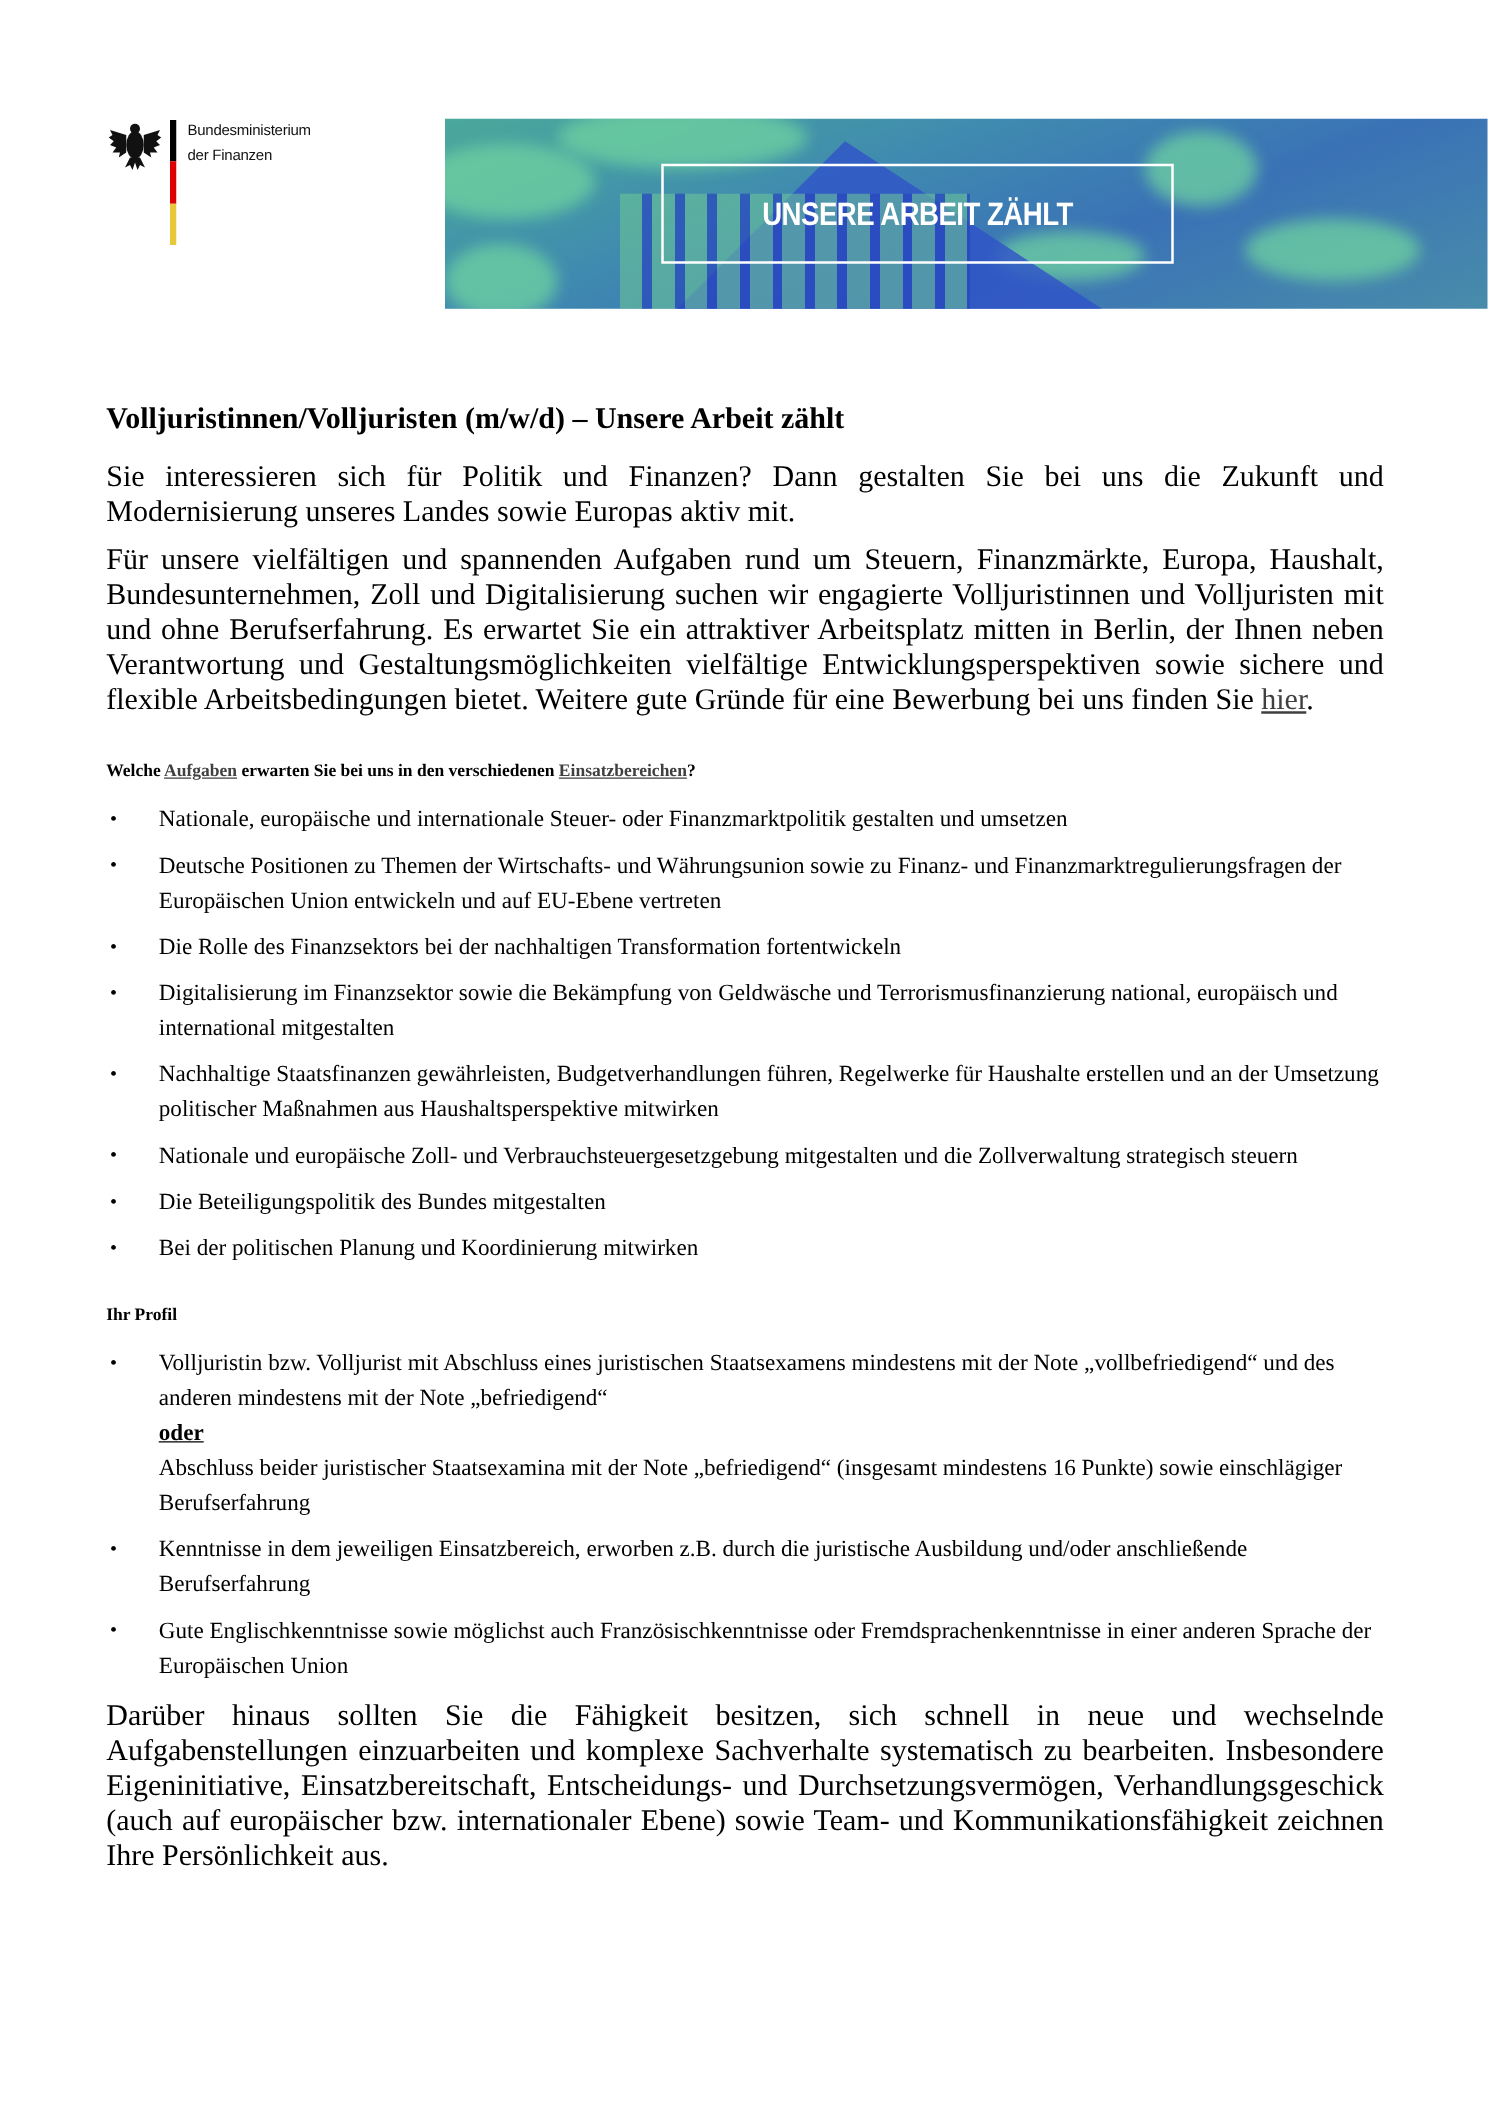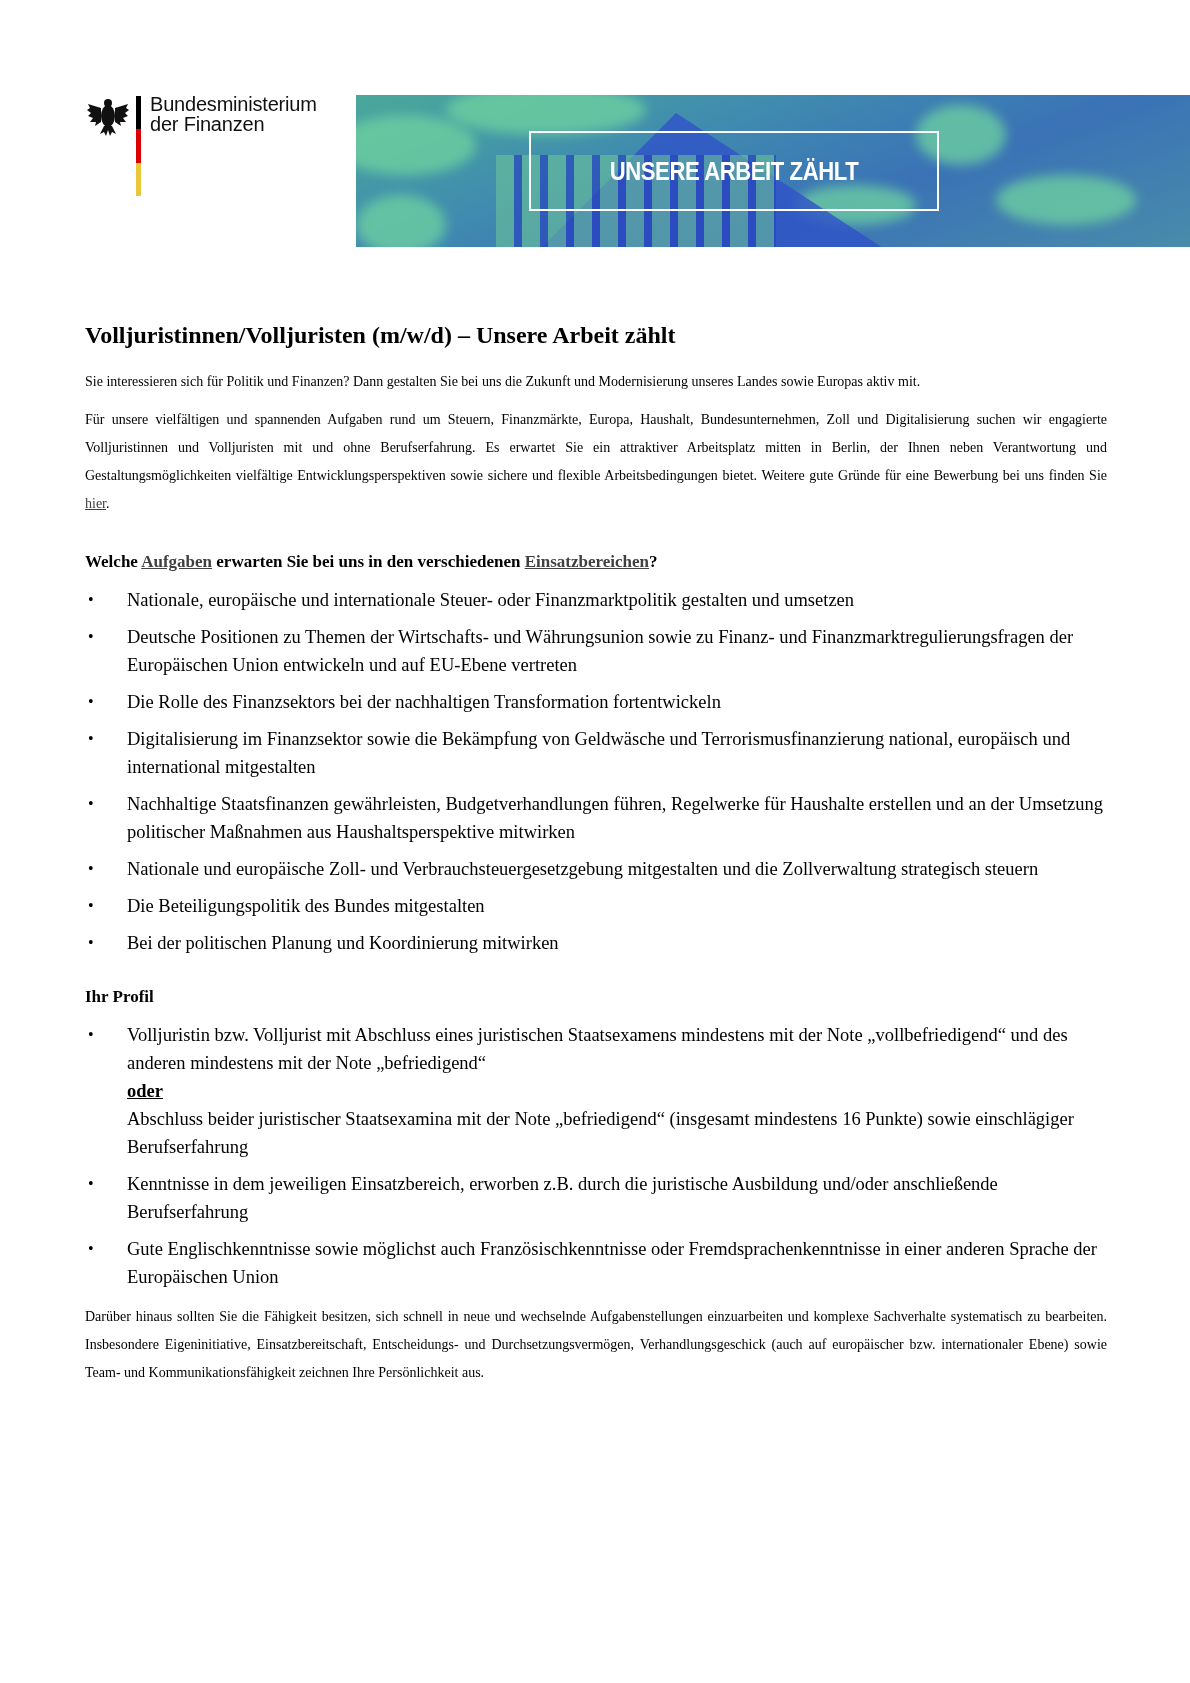--- a/index.html
+++ b/index.html
@@ -5,43 +5,43 @@
   html, body { margin: 0; padding: 0; background: #ffffff; }
   body { width: 1190px; height: 1683px; position: relative; overflow: hidden;
          font-family: "Liberation Serif", "DejaVu Serif", serif; color: #000; }
 
   .header { position: absolute; left: 0; top: 0; width: 1190px; height: 260px; }
   .logo { position: absolute; left: 86px; top: 94px; width: 230px; height: 110px; }
   .eagle { position: absolute; left: 0; top: 0; width: 44px; height: 44px; }
   .flagbar { position: absolute; left: 50px; top: 2px; width: 5px; height: 100px; }
   .flagbar div { width: 5px; height: 33.33%; }
   .ministry { position: absolute; left: 64px; top: 0px; font-family: "Liberation Sans", "DejaVu Sans", sans-serif;
-              font-size: 20px; line-height: 20px; color: #111; letter-spacing: -0.2px; }
+              font-size: 12px; line-height: 20px; color: #111; letter-spacing: -0.2px; }
 
   .banner { position: absolute; left: 356px; top: 95px; width: 889px; height: 152px; overflow: hidden;
             background: linear-gradient(160deg, #4aa89b 0%, #3f8ab0 35%, #3a72b6 60%, #4a8fa9 100%); }
   .banner .cloud { position: absolute; border-radius: 50%; background: #6fd3a0; opacity: 0.75; filter: blur(6px); }
   .banner .bldg { position: absolute; left: 170px; top: 18px; width: 0; height: 0;
                   border-left: 150px solid transparent; border-right: 230px solid transparent;
                   border-bottom: 150px solid #2f52c8; opacity: 0.8; }
   .banner .bldg2 { position: absolute; left: 140px; top: 60px; width: 280px; height: 100px;
                    background: repeating-linear-gradient(90deg, rgba(110,200,150,0.55) 0 18px, rgba(40,70,190,0.7) 18px 26px); }
   .banner .frame { position: absolute; left: 173px; top: 36px; width: 410px; height: 80px;
                    border: 2px solid #fff; box-sizing: border-box; }
   .banner .tagline { position: absolute; left: 173px; top: 36px; width: 410px; height: 80px;
                      display: flex; align-items: center; justify-content: center;
                      font-family: "Liberation Sans", "DejaVu Sans", sans-serif; font-weight: bold;
                      font-size: 26px; color: #fff; letter-spacing: -0.5px; transform: scaleX(0.85); }
 
   .content { position: absolute; left: 85px; top: 280px; width: 1022px; margin-top: 40px; }
   h1 { font-size: 24px; font-weight: bold; margin: 0 0 18px 0; line-height: 30px; }
-  p { font-size: 14px; line-height: 28px; margin: 0 0 10px 0; text-align: justify; }
+  p { font-size: 24px; line-height: 28px; margin: 0 0 10px 0; text-align: justify; }
   a { color: #404040; text-decoration: underline; }
   .u { text-decoration: underline; }
-  h2 { font-size: 17px; font-weight: bold; margin: 26px 0 10px 0; line-height: 28px; }
+  h2 { font-size: 14px; font-weight: bold; margin: 26px 0 10px 0; line-height: 28px; }
   ul { list-style: none; margin: 0; padding: 0; }
   li { position: relative; padding-left: 42px; font-size: 18.5px; line-height: 28px; margin-bottom: 9px; }
   li .bullet { position: absolute; left: 3px; top: 0; font-size: 16px; }
   .oder { font-weight: bold; text-decoration: underline; display: block; }
 </style>
 </head>
 <body>
 
 <div class="header">
   <div class="logo">

